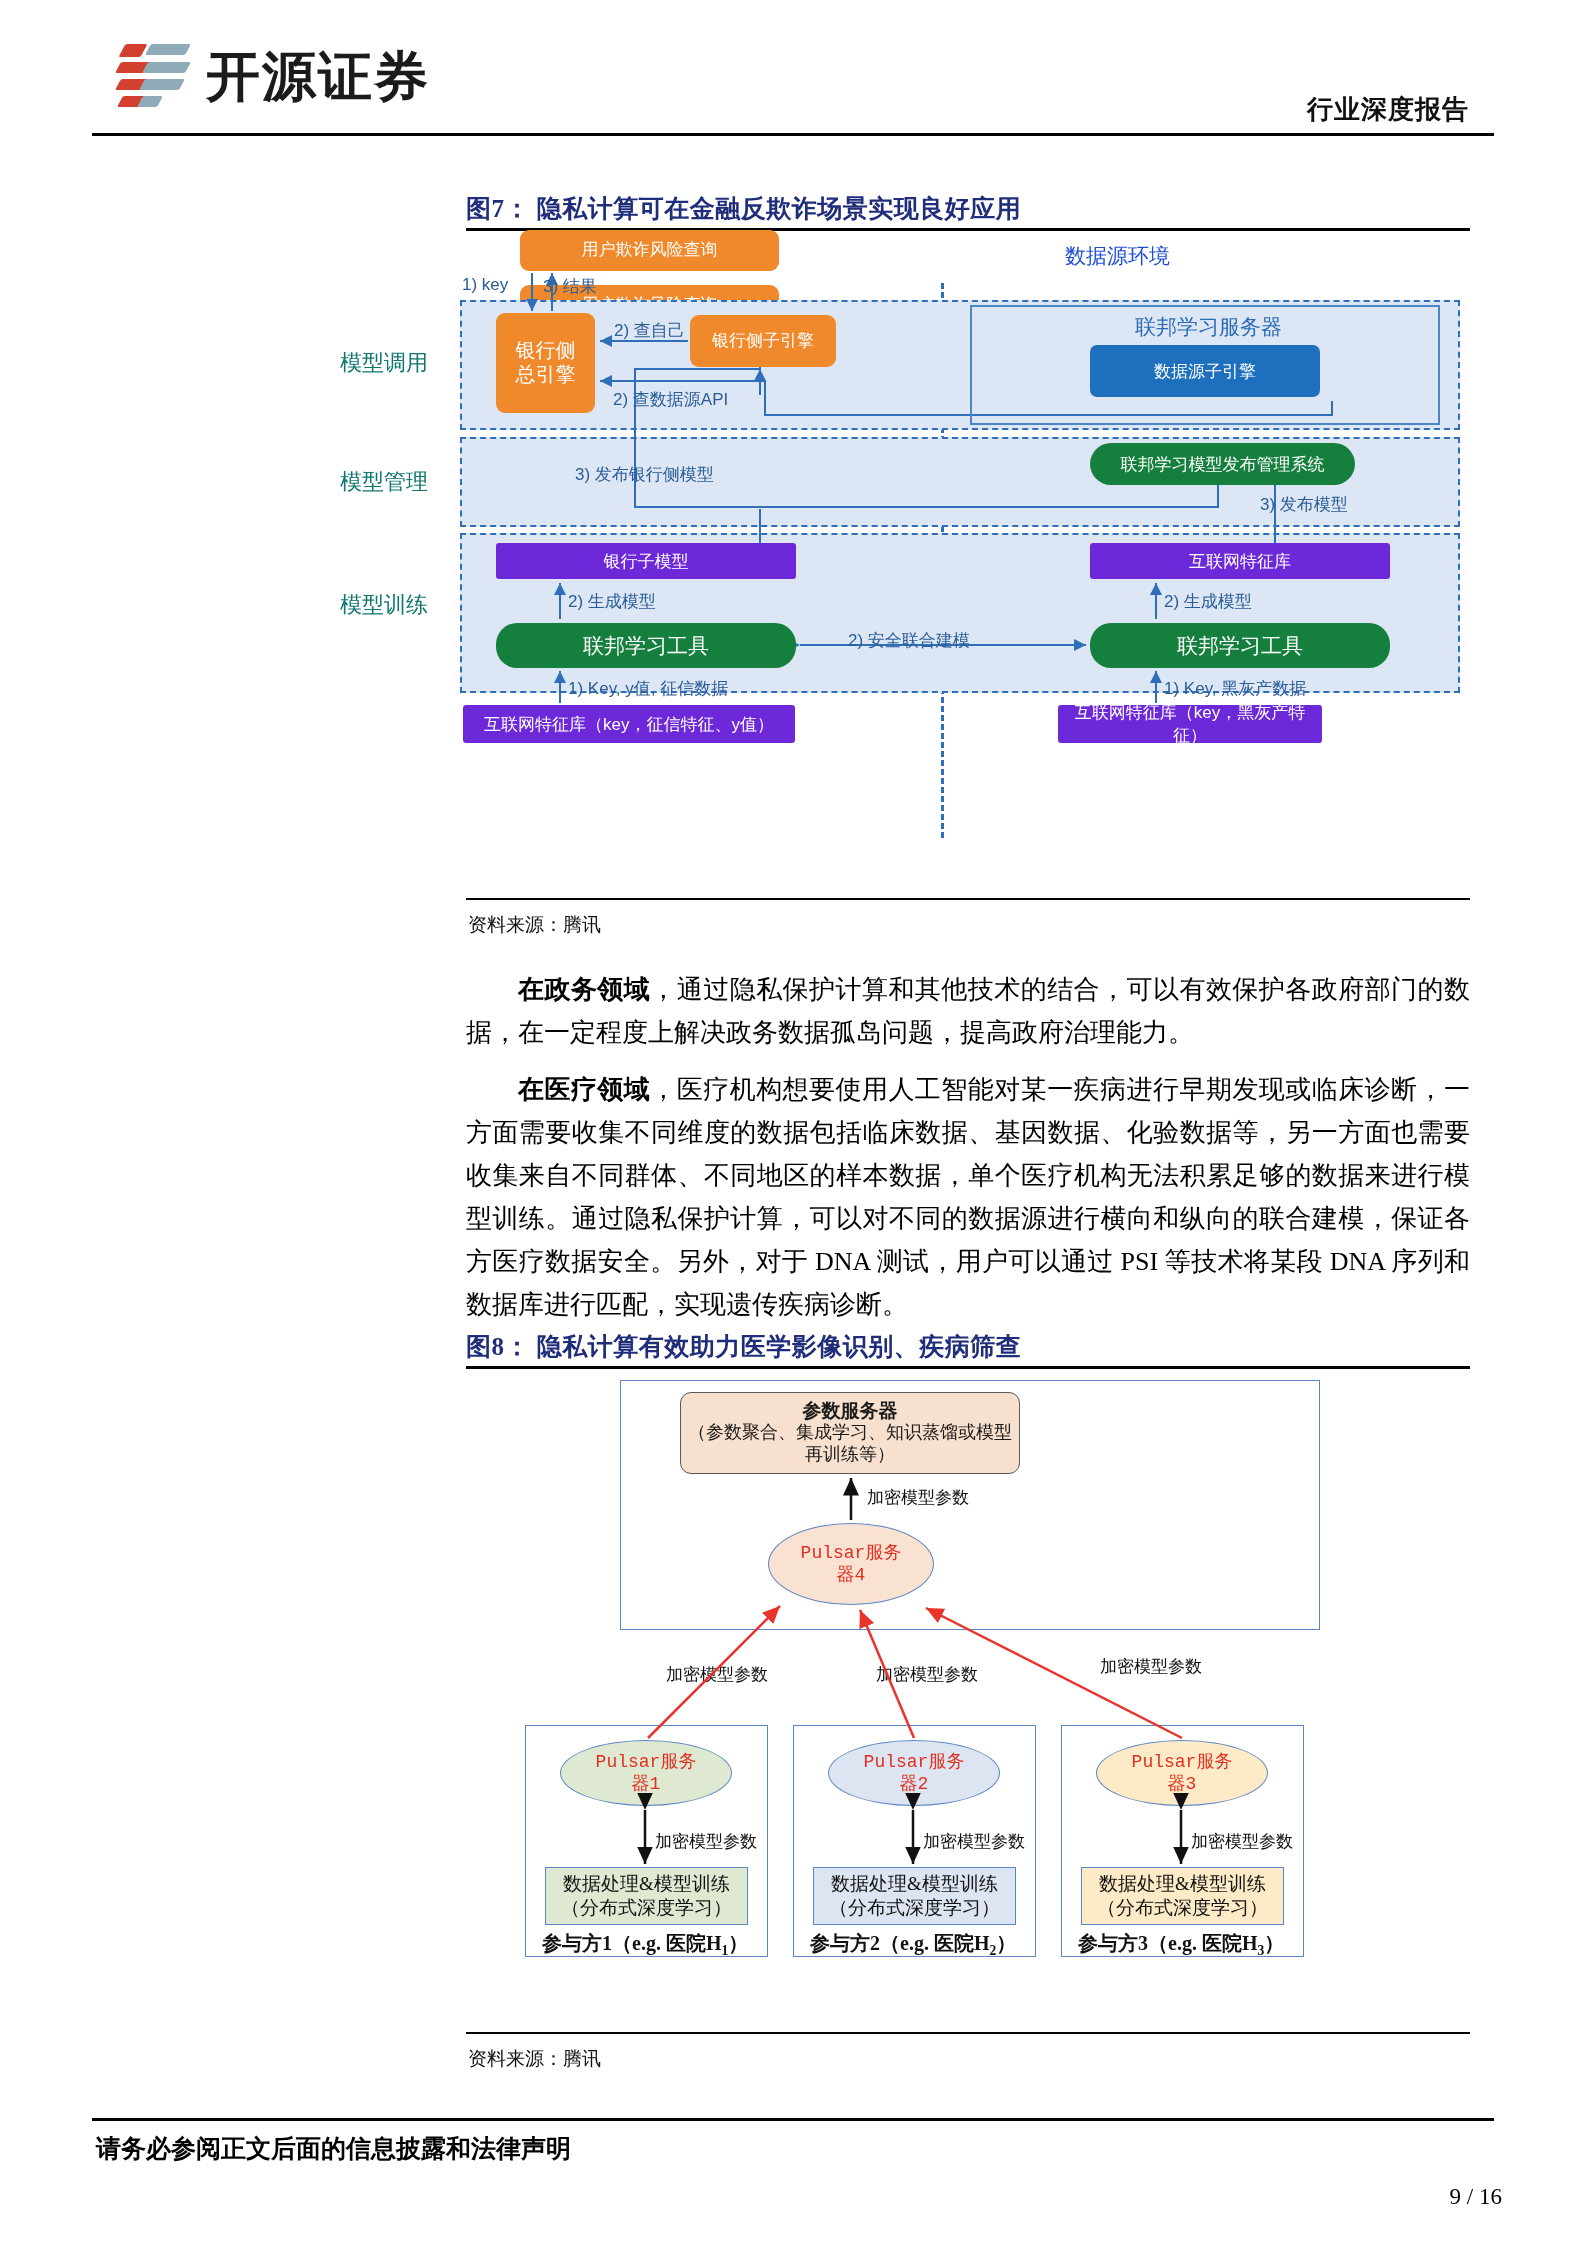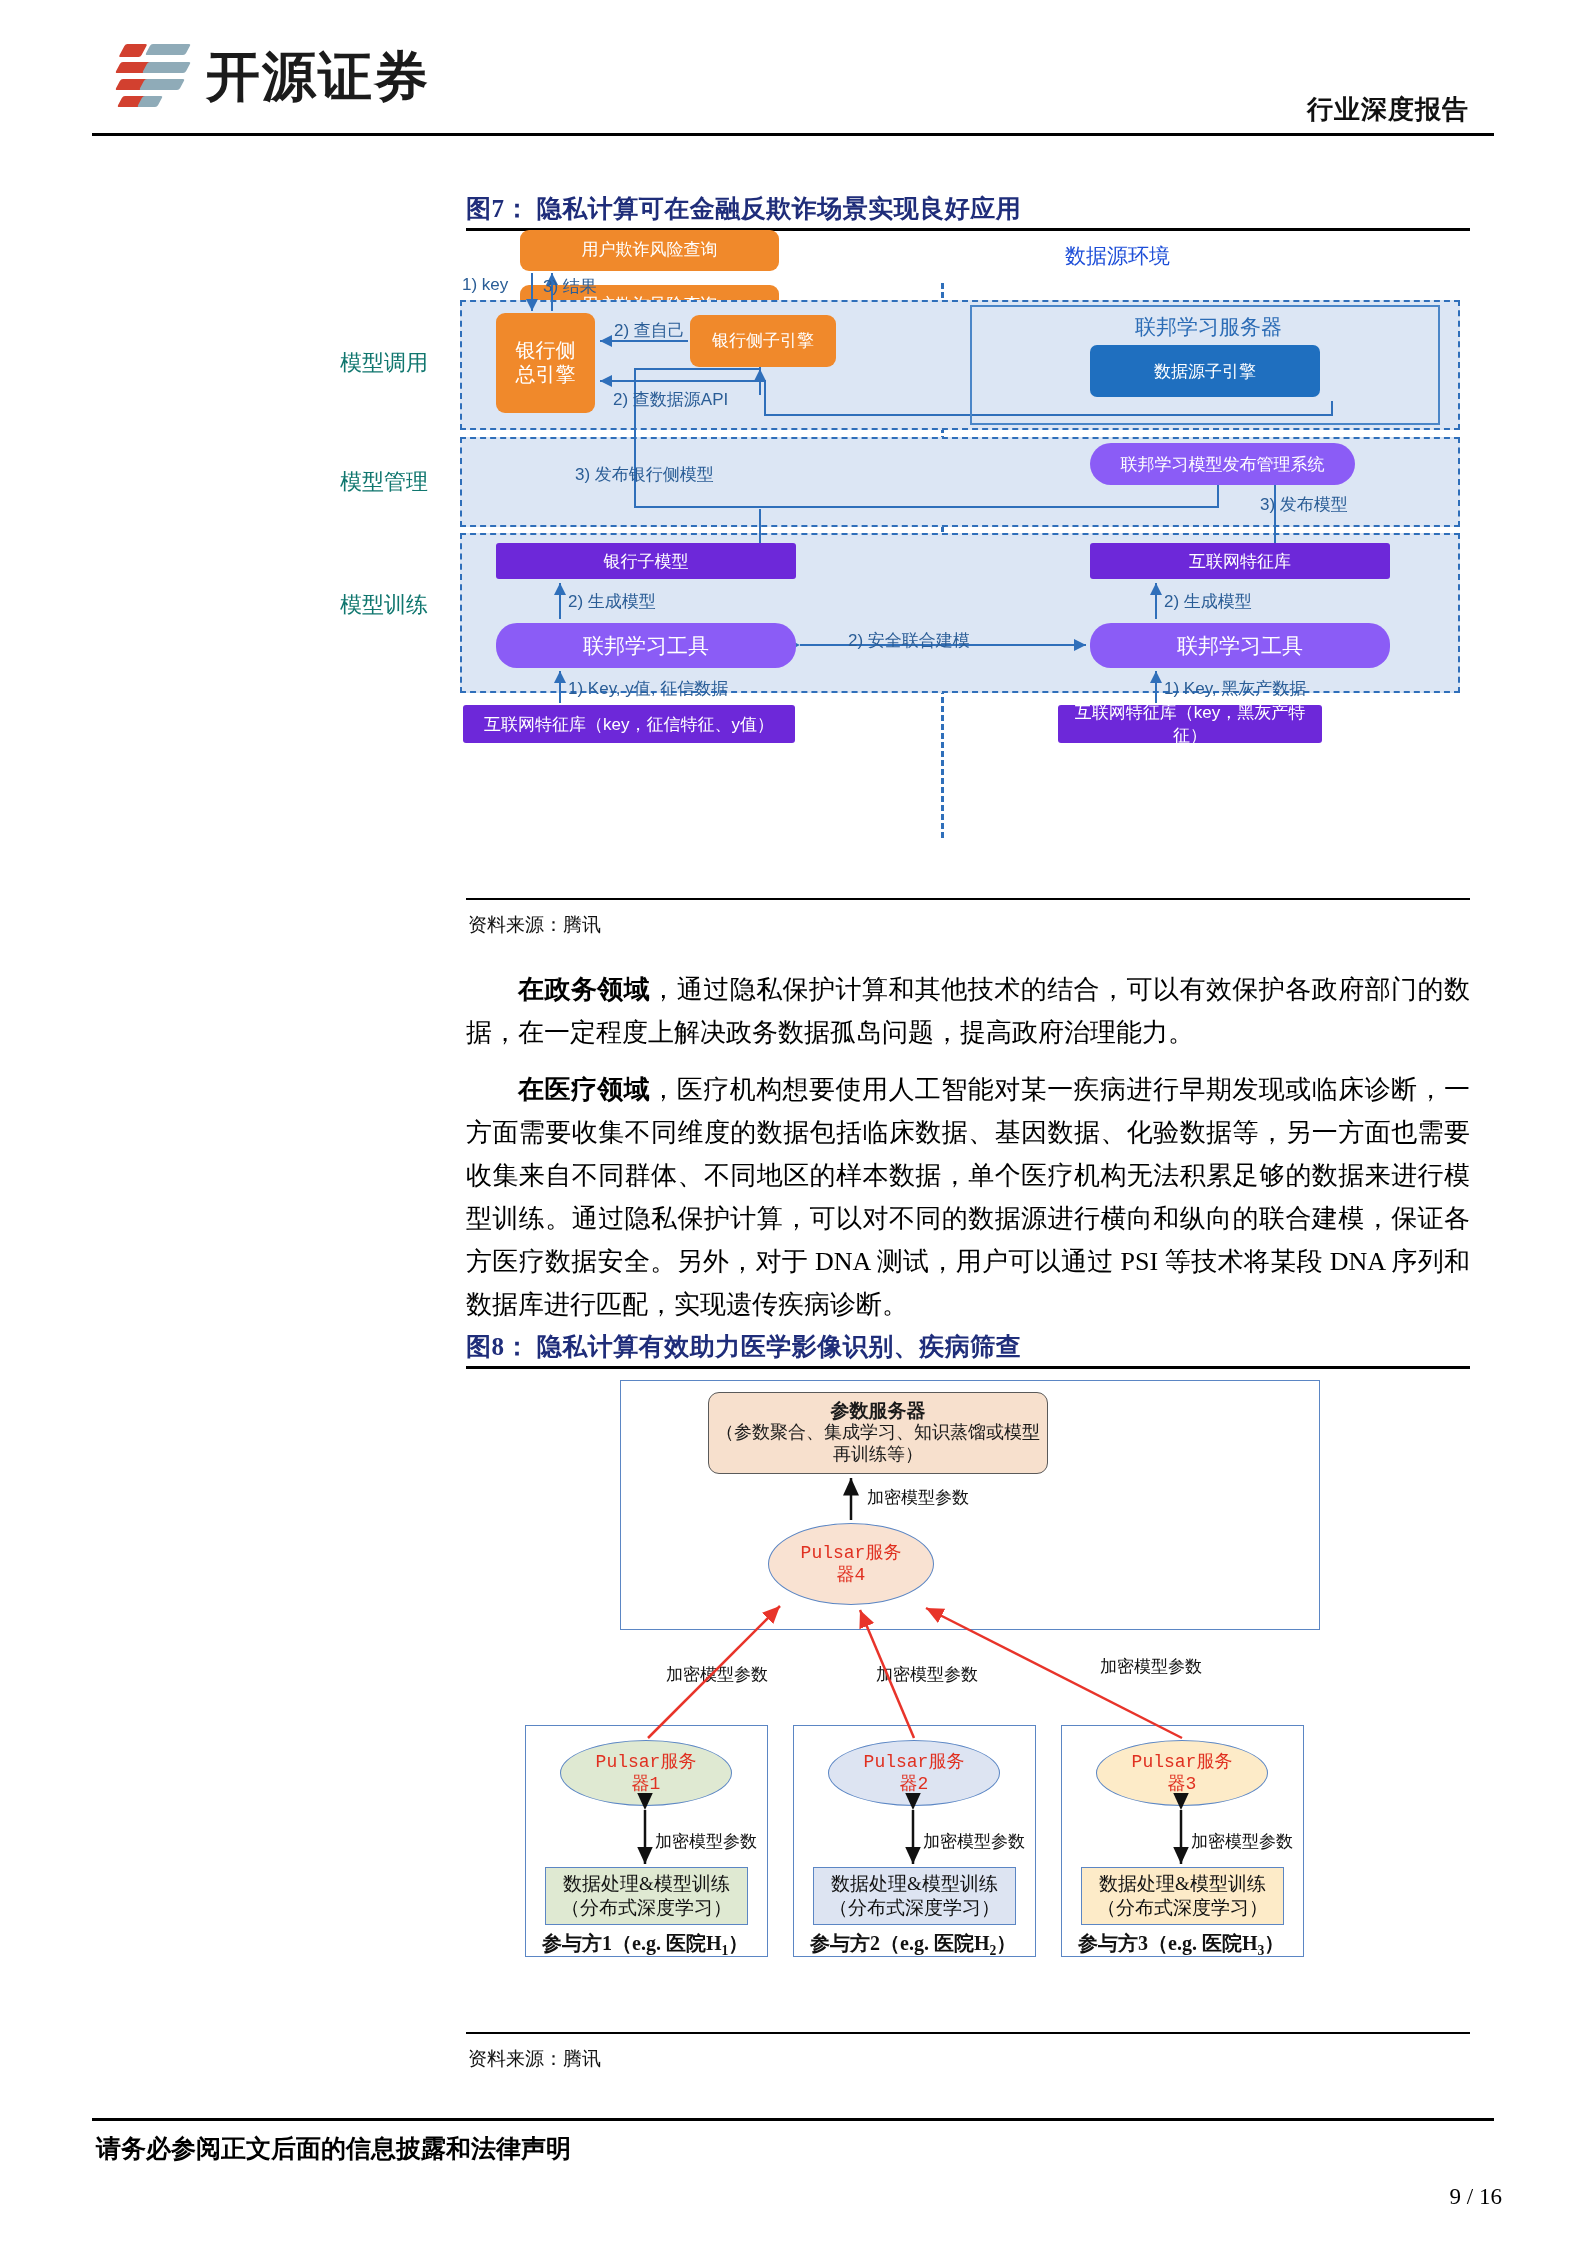--- a/index.html
+++ b/index.html
@@ -24,21 +24,21 @@
   .srcnote{position:absolute;font-family:"Liberation Serif",serif;font-size:19px;color:#111;}
 
   
   #fig7{position:absolute;left:470px;top:245px;width:980px;height:630px;}
   .envlab{position:absolute;font-family:"Liberation Sans",sans-serif;font-size:21px;color:#1d4ed8;font-weight:500;}
   .rowlab{position:absolute;font-family:Liberation Mono, monospace;font-size:22px;color:#0f766e;}
   .band{position:absolute;background:#dce6f4;border:2px dashed #2f6fba;box-sizing:border-box;}
   .vdash{position:absolute;width:0;border-left:3px dashed #2f6fba;}
   .obox{position:absolute;background:#f0892b;border-radius:9px;color:#fff;font-family:"Liberation Sans",sans-serif;display:flex;align-items:center;justify-content:center;text-align:center;line-height:1.18;}
   .bbox{position:absolute;background:#1f6fbf;color:#fff;font-family:"Liberation Sans",sans-serif;display:flex;align-items:center;justify-content:center;text-align:center;}
-  .bbox.dk{background:#8b5cf6;border-radius:21px;}
+  .bbox.dk{background:#15803d;border-radius:21px;}
   .gbox{position:absolute;background:#6d28d9;color:#fff;font-family:"Liberation Sans",sans-serif;display:flex;align-items:center;justify-content:center;text-align:center;border-radius:3px;}
   .srvbox{position:absolute;border:2px solid #4a86c8;box-sizing:border-box;}
   .srvtitle{position:absolute;font-family:"Liberation Sans",sans-serif;font-size:21px;color:#2a6bb5;}
   .alab{position:absolute;font-family:"Liberation Sans",sans-serif;font-size:17px;color:#2a5d96;white-space:nowrap;}
   svg.ovl{position:absolute;left:0;top:0;overflow:visible;}
 
   
   .para{position:absolute;font-family:"Liberation Serif",serif;font-size:26px;line-height:43px;color:#000;text-align:justify;text-justify:inter-ideograph;}
   .para b{font-weight:bold;}
   .indent{text-indent:52px;}
@@ -200,21 +200,21 @@
     <b>在政务领域</b><span>，通过隐私保护计算和其他技术的结合，可以有效保护各政府部门的数据，在一定程度上解决政务数据孤岛问题，提高政府治理能力。</span>
   </div>
 
   <div class="figtitle" style="left:466px;top:1330px;">图8： 隐私计算有效助力医学影像识别、疾病筛查</div>
   <div class="rule-thick" style="left:466px;top:1366px;width:1004px;"></div>
 
   <div id="fig8">
 
     <div class="f8outer" style="left:150px;top:10px;width:700px;height:250px;"></div>
 
-    <div class="psbox" style="left:210px;top:22px;width:340px;height:82px;margin-left:28px;">
+    <div class="psbox" style="left:210px;top:22px;width:340px;height:82px;">
       <div class="t1">参数服务器</div>
       <div class="t2">（参数聚合、集成学习、知识蒸馏或模型</div>
       <div class="t2">再训练等）</div>
     </div>
 
     <div class="enlab" style="left:397px;top:116px;">加密模型参数</div>
 
     <div class="ellipse e-peach" style="left:298px;top:153px;width:166px;height:82px;white-space:pre-line;">Pulsar服务
 器4</div>
 

